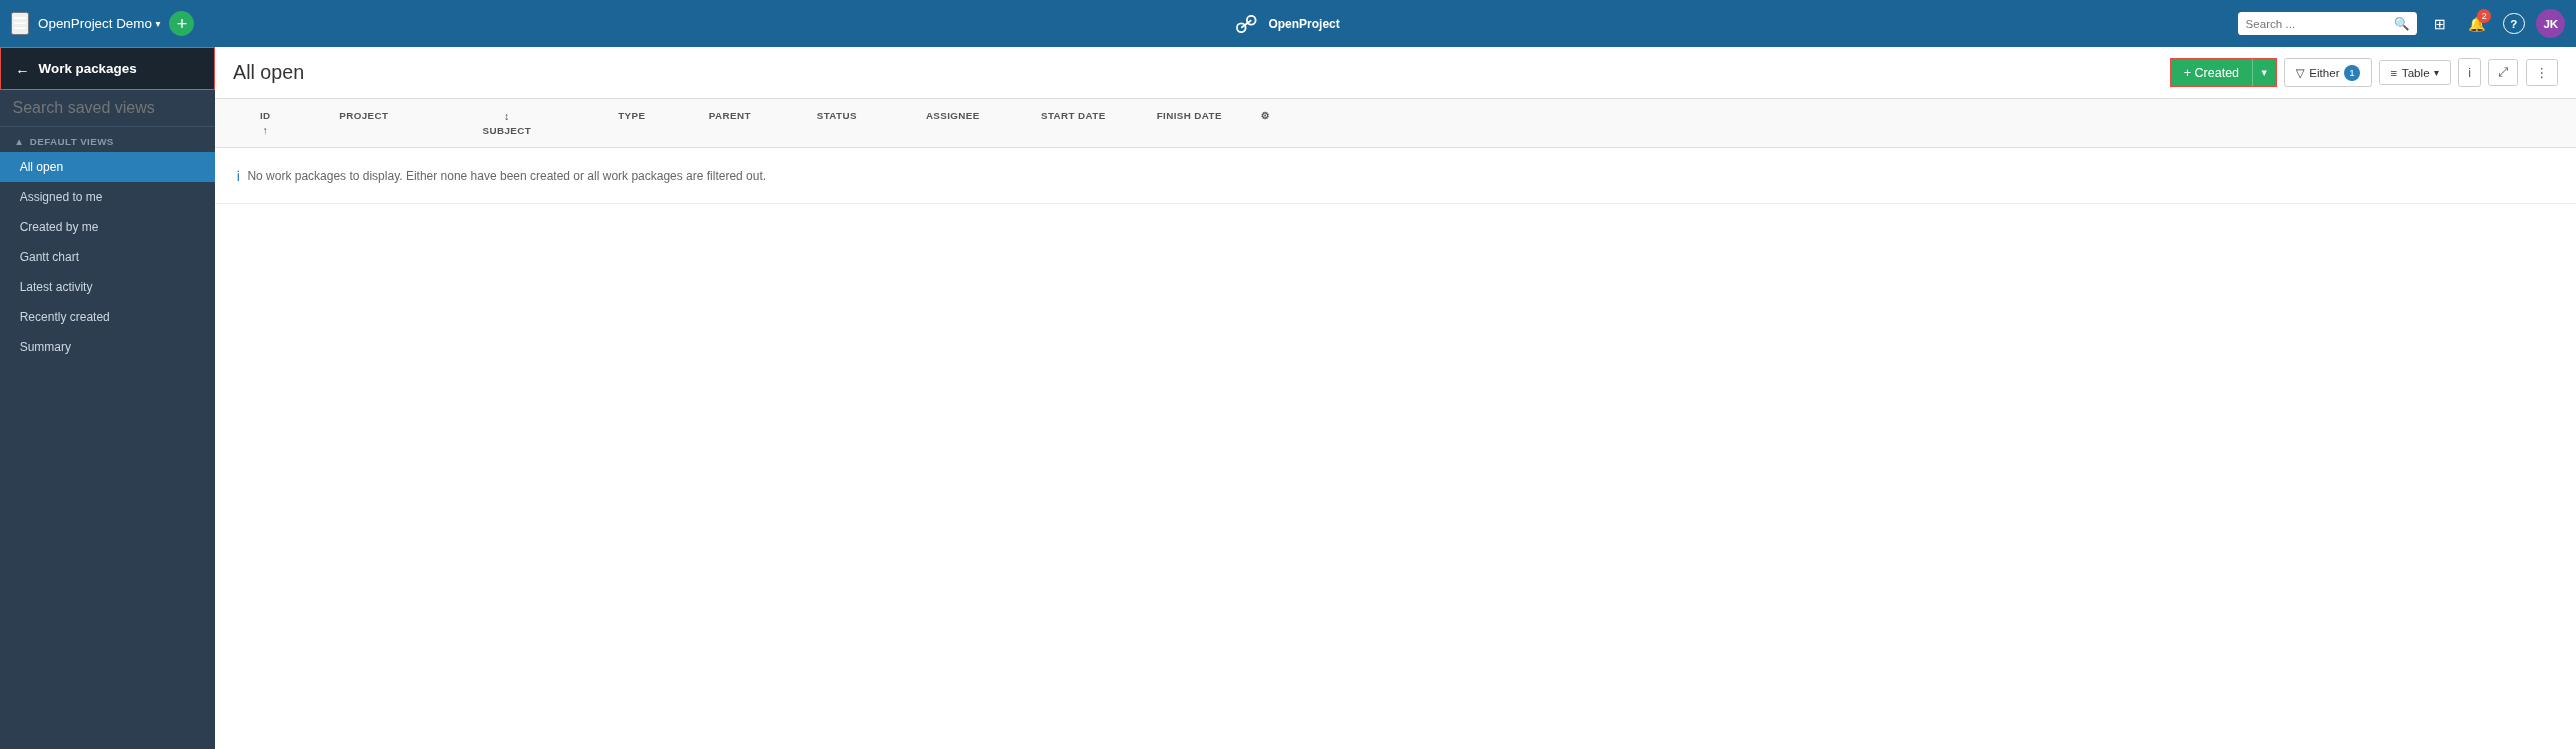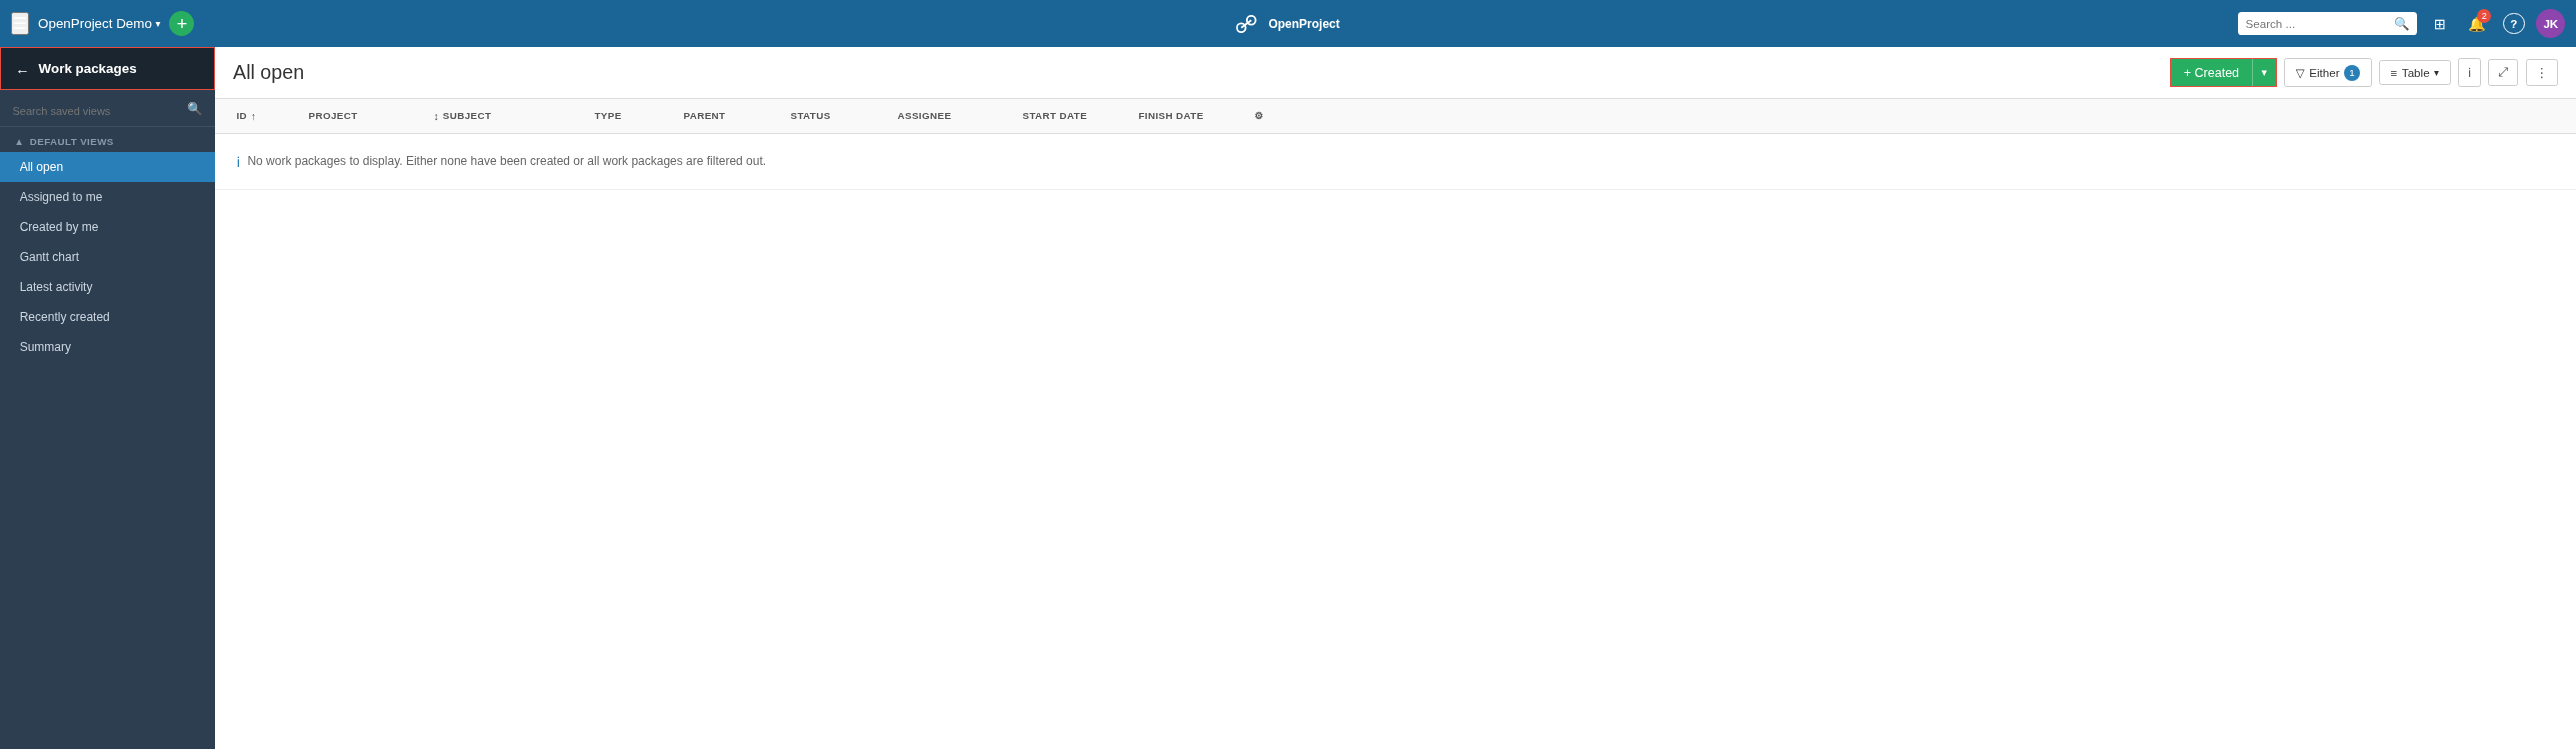--- a/index.html
+++ b/index.html
@@ -234,20 +234,21 @@
     .th {
       padding: 10.7px 7.2px;
       font-size: 9.8px;
       font-weight: 700;
       color: #555;
       letter-spacing: 0.4px;
       text-transform: uppercase;
       display: flex;
       align-items: center;
       gap: 3.6px;
+      flex-direction: column;
     }
 
     .empty-state {
       padding: 18px 21.5px;
       display: flex;
       align-items: center;
       gap: 7.2px;
       color: #666;
       font-size: 12px;
       border-bottom: 0.9px solid #eee;
@@ -309,21 +310,21 @@
 
 <div class="main-layout">
 
   <div class="sidebar">
     <div class="sidebar-back">
       <span class="sidebar-back-arrow">←</span>
       <span class="sidebar-back-label">Work packages</span>
     </div>
 
     <div class="sidebar-search">
-      <input type="text" style="background: none; border: none; outline: none; color: rgb(170, 170, 170); font-size: 11px; flex: 1 1 0%; margin-top: 6px;" placeholder="Search saved views">
+      <input type="text" style="background: none; border: none; outline: none; color: rgb(170, 170, 170); font-size: 16px; flex: 1 1 0%;" placeholder="Search saved views">
       <span class="sidebar-search-icon">🔍</span>
     </div>
 
     <div class="sidebar-section-title">
       <span>▲</span>
       <span>DEFAULT VIEWS</span>
     </div>
 
     <div class="sidebar-item active">
       <span>All open</span>

